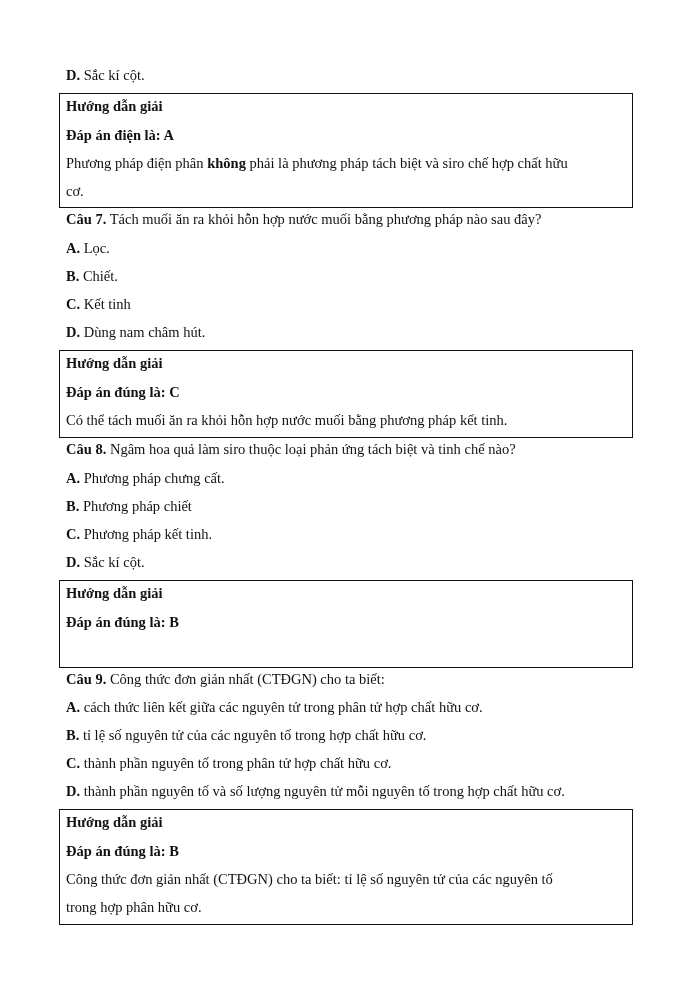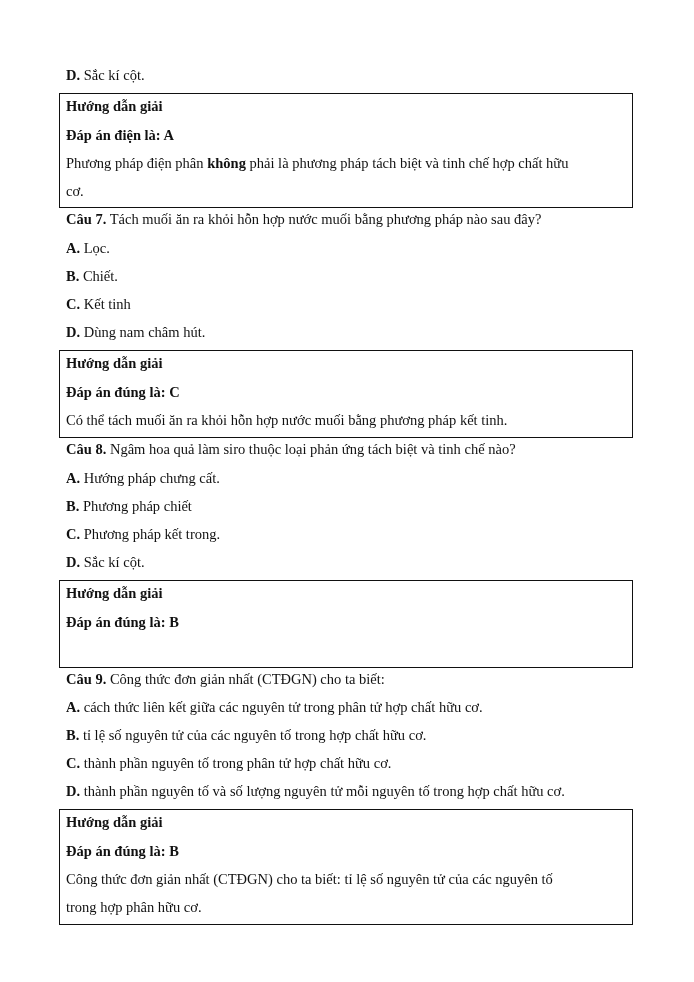--- a/index.html
+++ b/index.html
@@ -51,21 +51,21 @@
 <div class="page">
 
   <div class="line" style="top:66px">
     <span class="b">D.</span><span> Sắc kí cột.</span>
   </div>
 
   <div class="box" style="top:93px;height:115px">
     <div class="bl b" style="top:3px">Hướng dẫn giải</div>
     <div class="bl b" style="top:32px">Đáp án điện là: A</div>
     <div class="bl" style="top:60px">
-      <span>Phương pháp điện phân </span><span class="b">không</span><span> phải là phương pháp tách biệt và tinh chế hợp chất hữu</span>
+      <span>Phương pháp điện phân </span><span class="b">không</span><span> phải là phương pháp tách biệt và siro chế hợp chất hữu</span>
     </div>
     <div class="bl" style="top:88px">cơ.</div>
   </div>
 
   <div class="line" style="top:210px">
     <span class="b">Câu 7.</span><span> Tách muối ăn ra khỏi hỗn hợp nước muối bằng phương pháp nào sau đây?</span>
   </div>
   <div class="line" style="top:239px">
     <span class="b">A.</span><span> Lọc.</span>
   </div>
@@ -82,27 +82,27 @@
   <div class="box" style="top:350px;height:88px">
     <div class="bl b" style="top:3px">Hướng dẫn giải</div>
     <div class="bl b" style="top:32px">Đáp án đúng là: C</div>
     <div class="bl" style="top:60px">Có thể tách muối ăn ra khỏi hỗn hợp nước muối bằng phương pháp kết tinh.</div>
   </div>
 
   <div class="line" style="top:440px">
     <span class="b">Câu 8.</span><span> Ngâm hoa quả làm siro thuộc loại phản ứng tách biệt và tinh chế nào?</span>
   </div>
   <div class="line" style="top:469px">
-    <span class="b">A.</span><span> Hướng pháp chưng cất.</span>
+    <span class="b">A.</span><span> Phương pháp chưng cất.</span>
   </div>
   <div class="line" style="top:497px">
     <span class="b">B.</span><span> Phương pháp chiết</span>
   </div>
   <div class="line" style="top:525px">
-    <span class="b">C.</span><span> Phương pháp kết trong.</span>
+    <span class="b">C.</span><span> Phương pháp kết tinh.</span>
   </div>
   <div class="line" style="top:553px">
     <span class="b">D.</span><span> Sắc kí cột.</span>
   </div>
 
   <div class="box" style="top:580px;height:88px">
     <div class="bl b" style="top:3px">Hướng dẫn giải</div>
     <div class="bl b" style="top:32px">Đáp án đúng là: B</div>
   </div>
 

